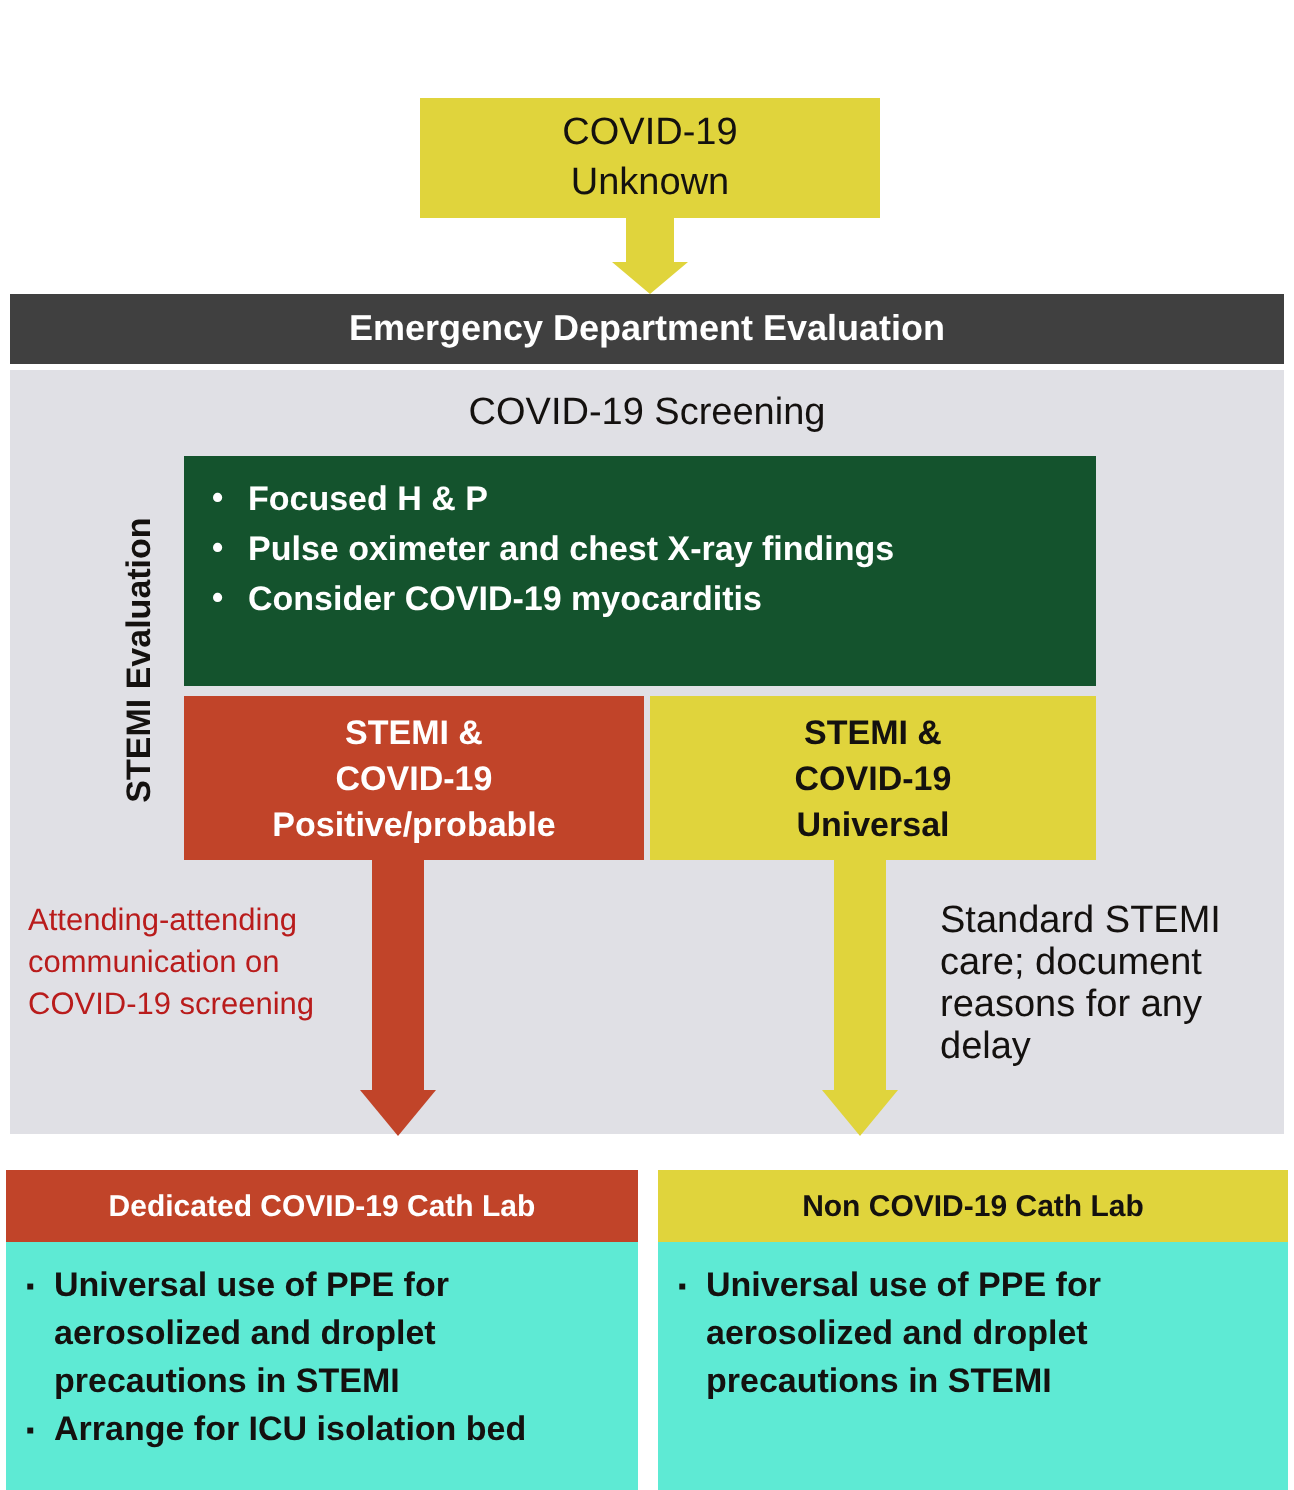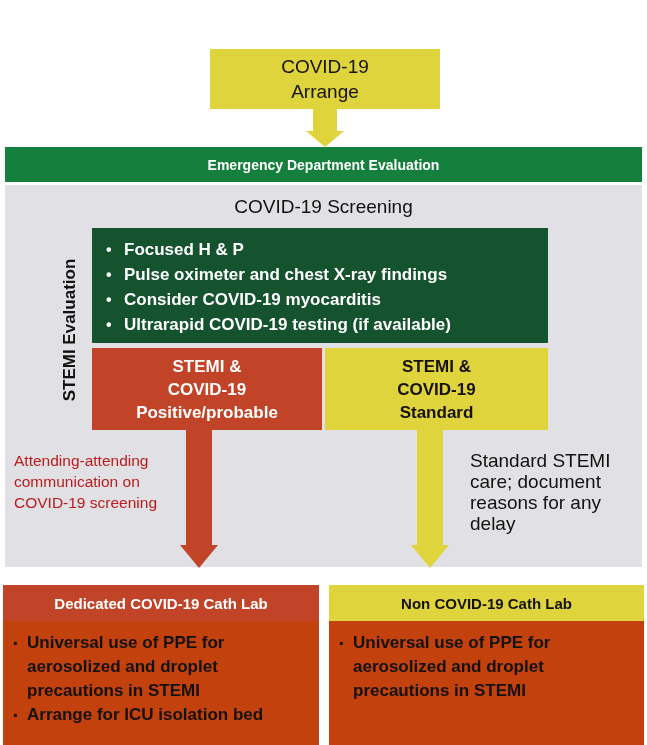--- a/index.html
+++ b/index.html
@@ -51,23 +51,23 @@
   }
 
   
   .a1-shaft { left: 313px; top: 109px; width: 24px; height: 22px; background: #e0d43c; }
   .a1-head  { left: 306px; top: 131px; border-top: 16px solid #e0d43c;
               border-left-width: 19px; border-right-width: 19px; }
 
   
   .ed-bar {
     left: 5px; top: 147px; width: 637px; height: 35px;
-    background: #15803d;
-    color: #ffffff;
-    font-size: 14px;
+    background: #404040;
+    color: #ffffff;
+    font-size: 18px;
     font-weight: bold;
     display: flex; align-items: center; justify-content: center;
   }
 
   
   .gray-panel {
     left: 5px; top: 185px; width: 637px; height: 382px;
     background: #e0e0e5;
   }
 
@@ -171,21 +171,21 @@
     height: 36px;
     font-size: 15px;
     font-weight: bold;
     display: flex; align-items: center; justify-content: center;
     text-align: center;
   }
   .card-head.red    { background: #c14429; color: #ffffff; }
   .card-head.yellow { background: #e0d43c; color: #14110f; }
 
   .card-body {
-    background: #c2410c;
+    background: #5eead4;
     height: 124px;
     padding: 10px 8px 0 10px;
     box-sizing: border-box;
   }
   .card-list { margin: 0; padding: 0; list-style: none; }
   .card-list li {
     color: #14110f;
     font-size: 17px;
     font-weight: bold;
     line-height: 24px;
@@ -202,53 +202,52 @@
   }
 </style>
 </head>
 <body>
 
 <div id="canvas">
 
 
   <div class="abs ems-covid">
     <span>COVID-19</span>
-    <span>Arrange</span>
+    <span>Unknown</span>
   </div>
 
   <div class="arrow-shaft a1-shaft"></div>
   <div class="arrow-head a1-head"></div>
 
   <div class="abs ed-bar">Emergency Department Evaluation</div>
 
   <div class="abs gray-panel"></div>
 
   <div class="abs screening-title">COVID-19 Screening</div>
 
   <div class="abs vert-label">STEMI Evaluation</div>
 
   <div class="abs teal-box">
     <ul class="teal-list">
       <li>Focused H &amp; P</li>
       <li>Pulse oximeter and chest X-ray findings</li>
       <li>Consider COVID-19 myocarditis</li>
-      <li>Ultrarapid COVID-19 testing (if available)</li>
     </ul>
   </div>
 
   <div class="abs dec-red">
     <span>STEMI &amp;</span>
     <span>COVID-19</span>
     <span>Positive/probable</span>
   </div>
 
   <div class="abs dec-yellow">
     <span>STEMI &amp;</span>
     <span>COVID-19</span>
-    <span>Standard</span>
+    <span>Universal</span>
   </div>
 
   <div class="arrow-shaft a2-shaft"></div>
   <div class="arrow-head a2-head"></div>
 
   <div class="arrow-shaft a3-shaft"></div>
   <div class="arrow-head a3-head"></div>
 
   <div class="abs note-left">Attending-attending communication on COVID-19 screening</div>
   <div class="abs note-right">Standard STEMI care; document reasons for any delay</div>

